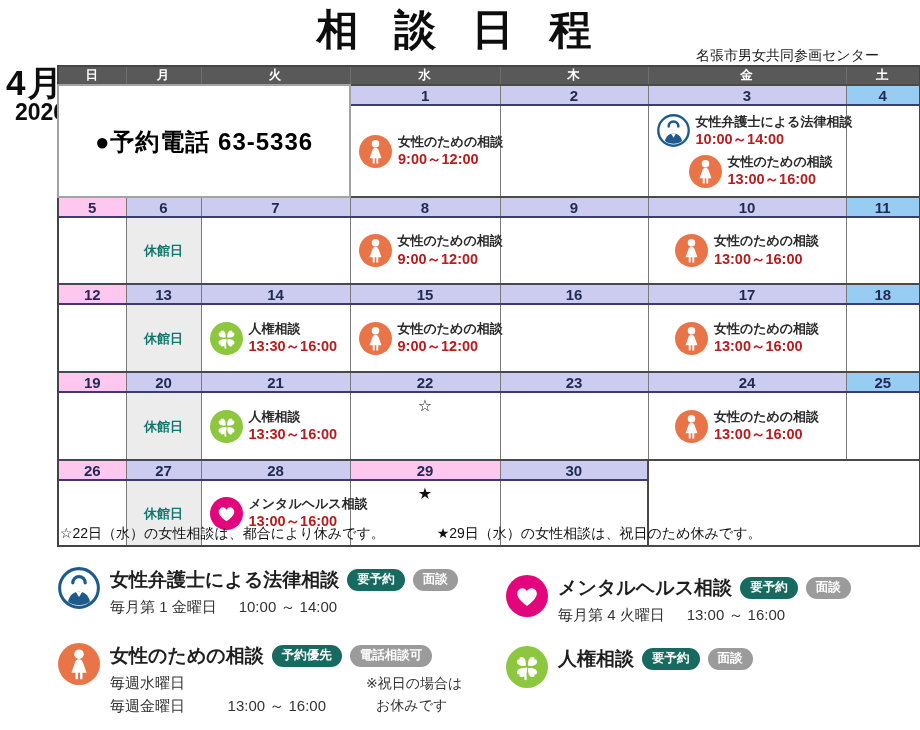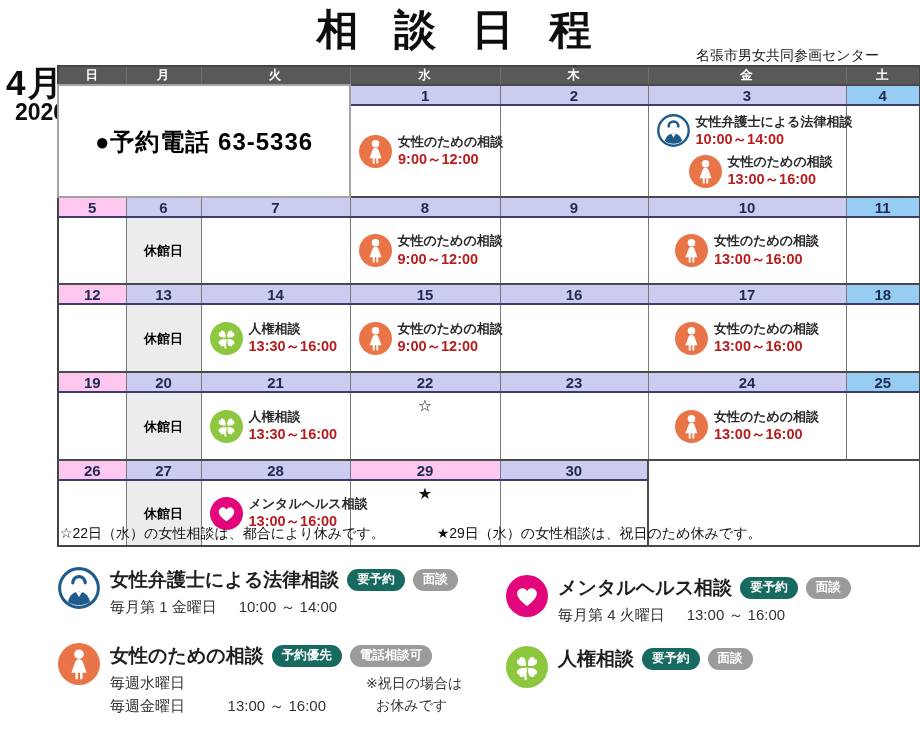--- a/index.html
+++ b/index.html
@@ -35,21 +35,21 @@
   tr.content td{background:#fff;border:1px solid #7a7a7a;vertical-align:middle;}
   tr.c1 td{height:90px;} tr.c2 td{height:65px;} tr.c3 td{height:66px;}
   tr.c4 td{height:66px;} tr.c5 td{height:64px;}
 
   #caltable td.phone{
     background:#fff;border:2px solid #a3a3a3;text-align:center;vertical-align:middle;
     font-size:24px;font-weight:bold;color:#000;letter-spacing:1px;
   }
   #caltable td.voidcell{background:#fff;border:2px solid #4a4a4a;}
   #caltable td.closed{background:#ececec;text-align:center;}
-  .closed-label{font-size:13px;font-weight:bold;color:#000000;}
+  .closed-label{font-size:13px;font-weight:bold;color:#0f766e;}
   #caltable td.starcell{vertical-align:top;text-align:center;}
   .star-mark{font-size:16px;color:#111;line-height:1;display:inline-block;padding-top:5px;}
 
   .event{display:flex;align-items:center;gap:6px;padding:2px 0 2px 8px;}
   .event+.event{margin-top:2px;}
   .event.center{justify-content:center;padding-left:0;}
   .event.shift{margin-left:32px;}
   .event .ic{flex:0 0 auto;line-height:0;}
   .event .ic svg{width:33px;height:33px;display:block;}
   .evt{display:flex;flex-direction:column;line-height:1.25;text-align:left;}

